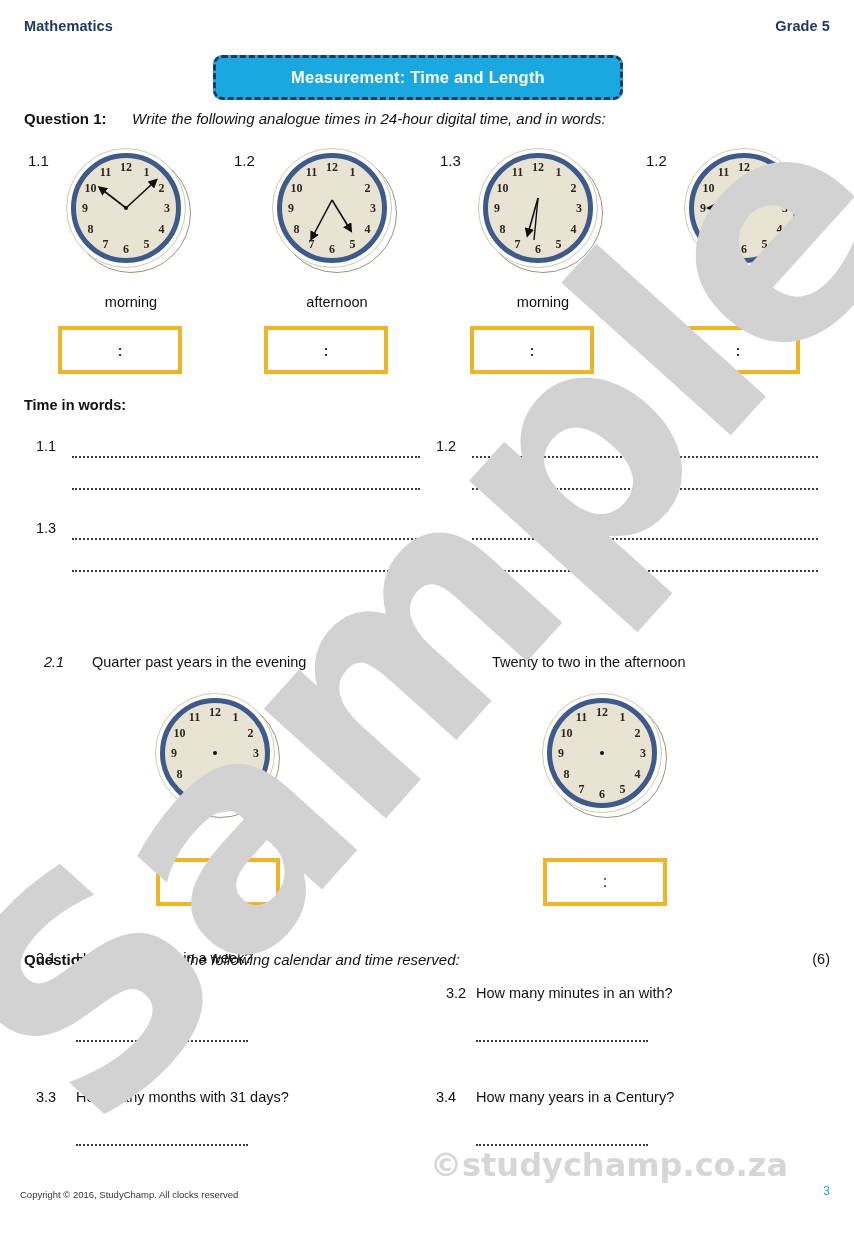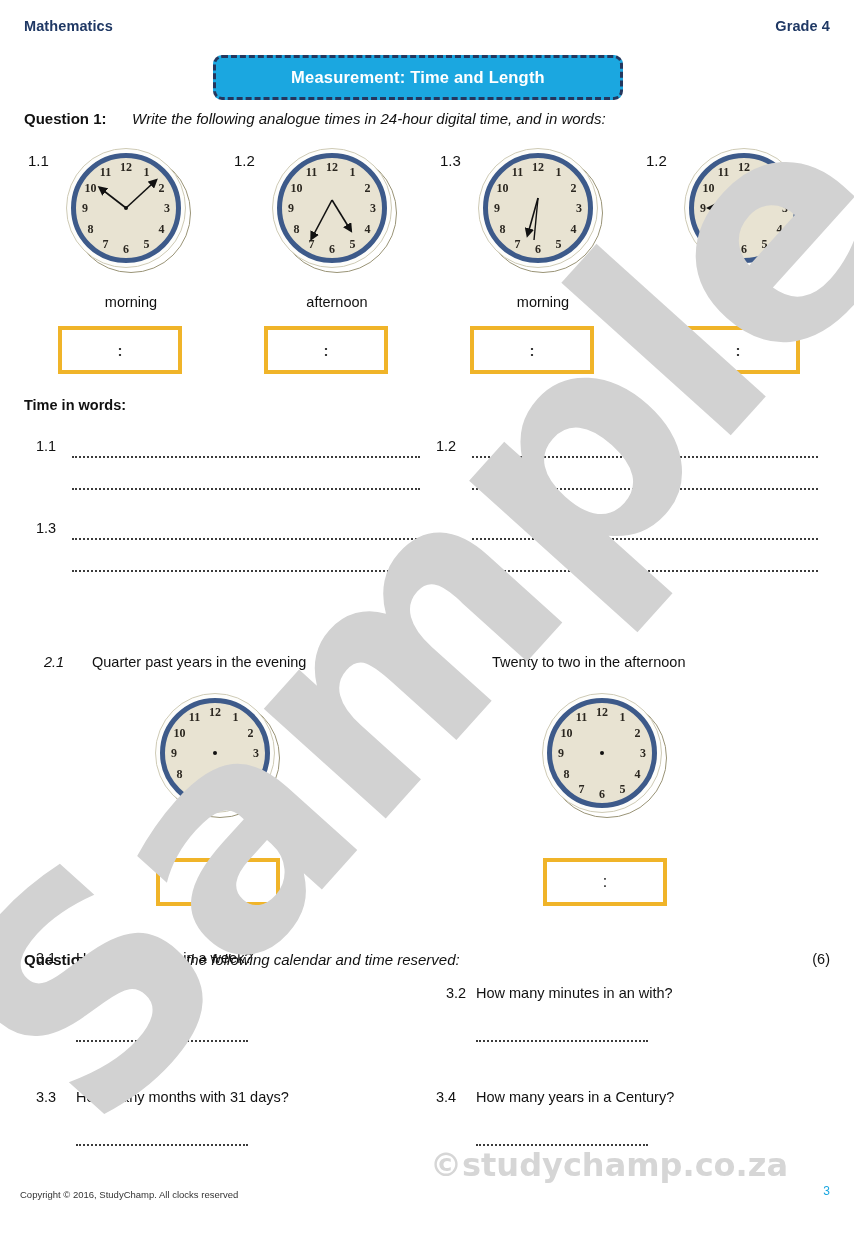--- a/index.html
+++ b/index.html
@@ -248,21 +248,21 @@
     user-select: none;
   }
 </style>
 </head>
 <body>
 
 <div class="page">
 
   <div class="doc-header">
     <span>Mathematics</span>
-    <span>Grade 4</span>
+    <span>Grade 5</span>
   </div>
 
   <div class="title-banner">
     <span class="title-text">Measurement: Time and Length</span>
   </div>
 
   <div class="q-head" style="top:110px; left:24px; width:806px;">
     <span class="q-label">Question 1:</span>
     <span class="q-text">Write the following analogue times in 24-hour digital time, and in words:</span>
   </div>

